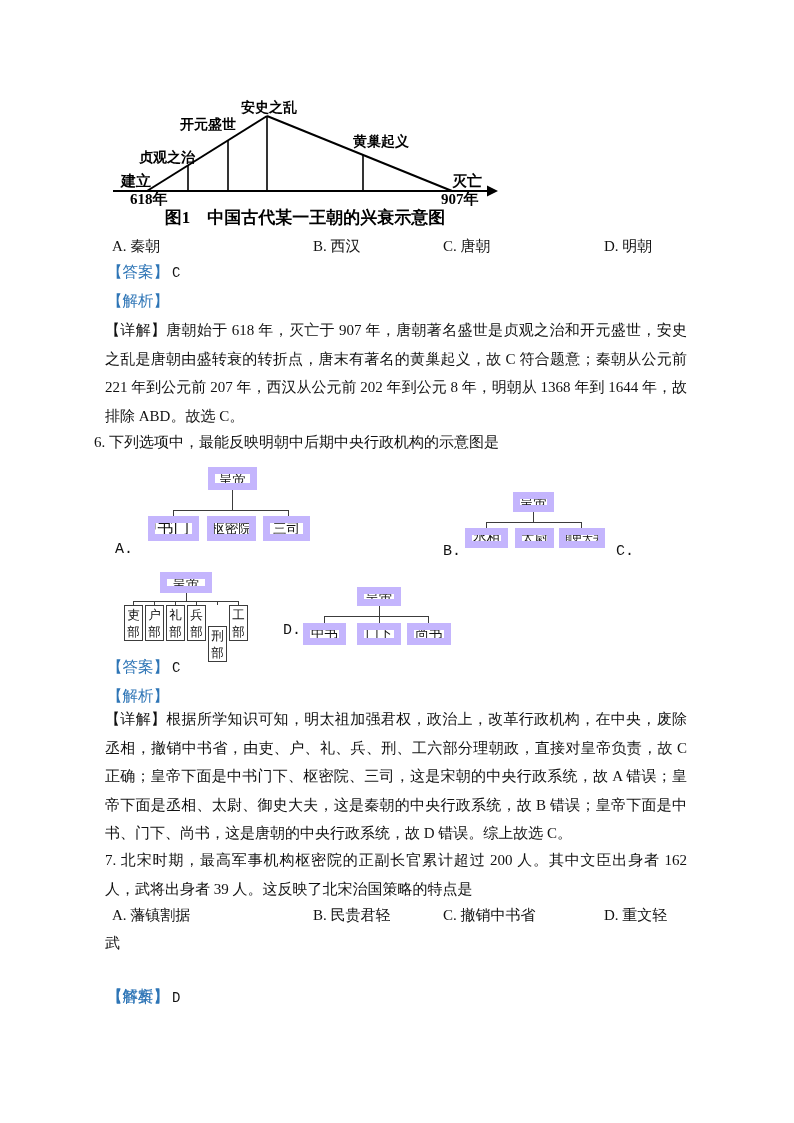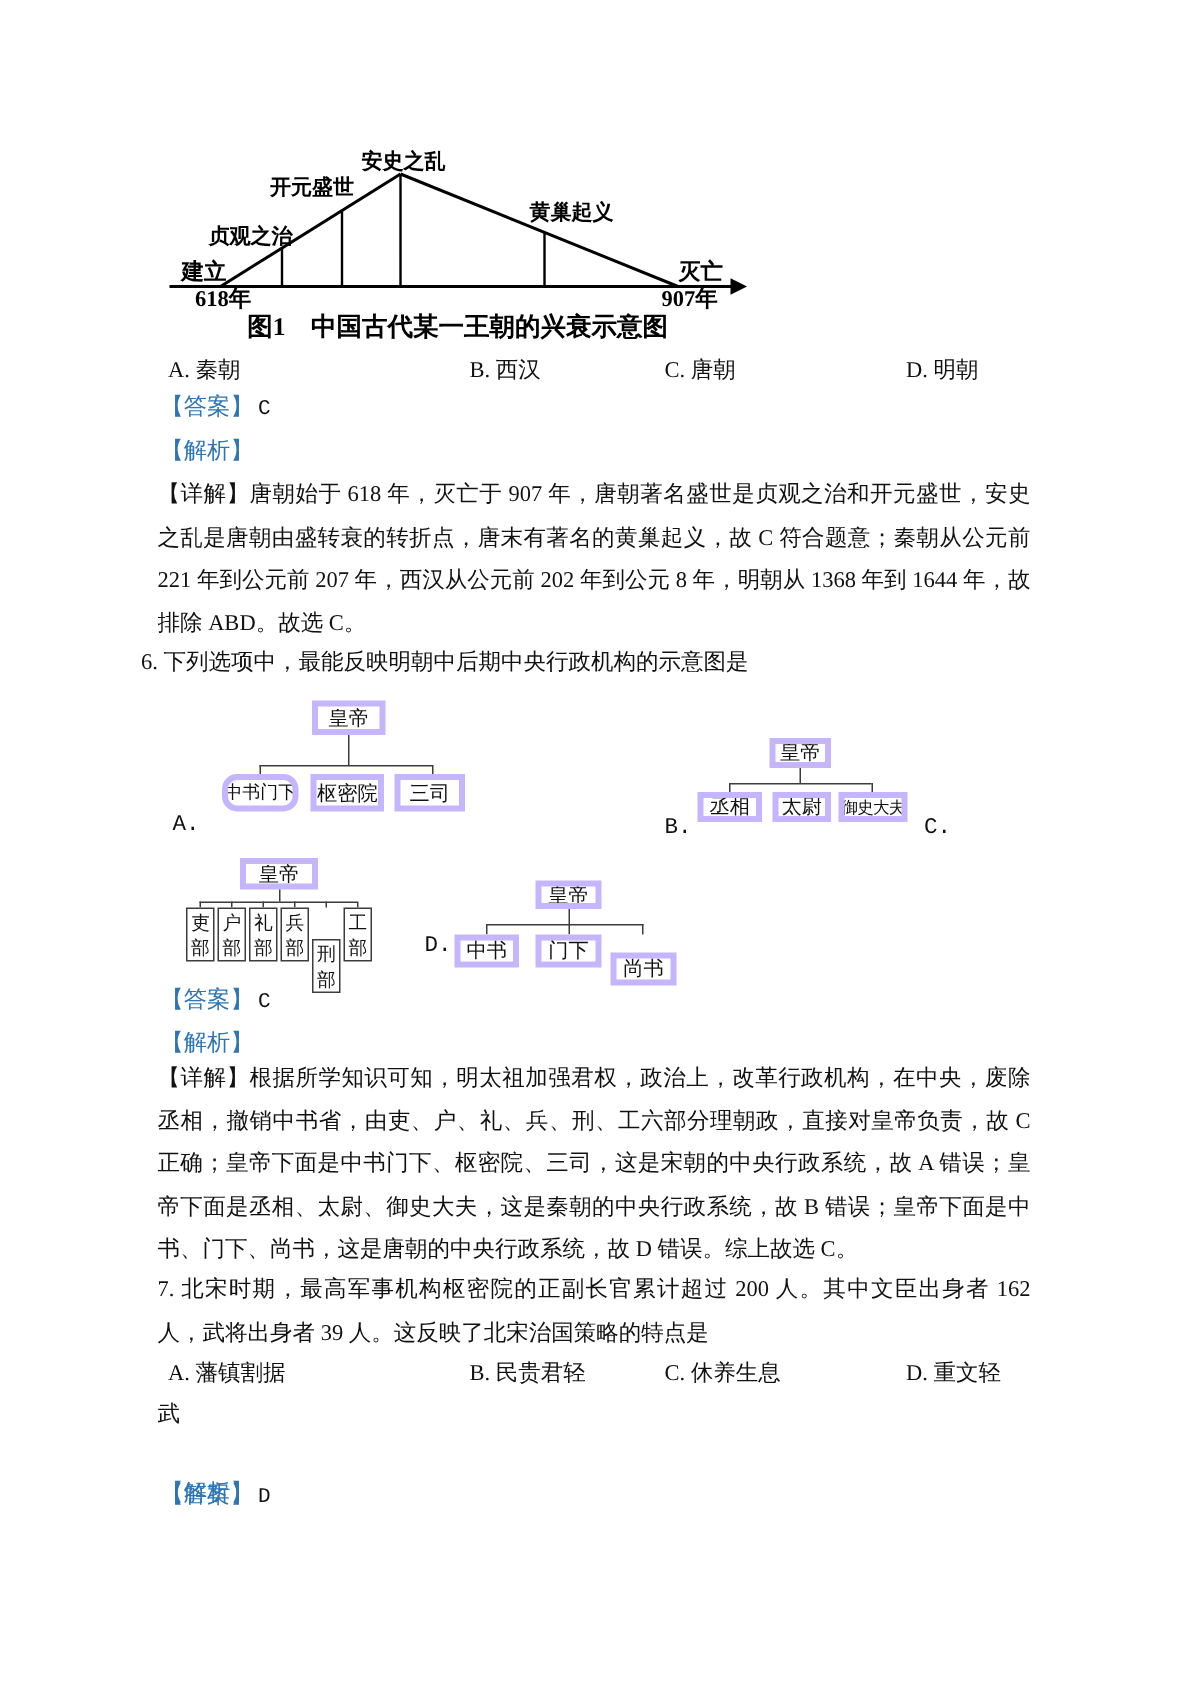--- a/index.html
+++ b/index.html
@@ -14,25 +14,25 @@
   .tagline{font-size:15.5px;line-height:18px;}
   .tag{color:#2e75b6;}
   .ansval{color:#111;padding-left:3px;font-family:"Liberation Mono","DejaVu Sans Mono",monospace;font-size:14px;}
   .optrow{position:absolute;left:0;top:0;width:794px;height:20px;}
   .opt{position:absolute;font-size:15px;white-space:nowrap;color:#111;}
   .opt.p1{left:112px;} .opt.p2{left:282px;margin-left:31px;} .opt.p3{left:443px;} .opt.p4{left:604px;}
   
   .figcaption{left:105px;top:206px;width:400px;text-align:center;font-size:17px;font-weight:700;color:#000;}
   svg text{font-family:"Liberation Serif","DejaVu Serif",serif;font-weight:700;fill:#000;}
   
-  .box{position:absolute;border:4px solid #c4b5fd;background:#fff;box-sizing:border-box;
+  .box{position:absolute;border:7px solid #c4b5fd;background:#fff;box-sizing:border-box;
        display:flex;align-items:center;justify-content:center;font-size:13.5px;color:#111;
        font-family:Liberation Serif, serif;white-space:nowrap;overflow:hidden;}
   .box.small4{font-size:11px;letter-spacing:-0.5px;}
-  .box.tight4{font-size:12px;border-radius:10px;}
+  .box.tight4{font-size:16px;}
   .vbox{position:absolute;border:1px solid #3c3c3c;background:#fff;box-sizing:border-box;
         font-size:12.5px;line-height:17px;text-align:center;word-break:break-all;
         padding-top:1px;color:#111;font-family:"Liberation Sans","DejaVu Sans",sans-serif;}
   .hline{position:absolute;height:1px;background:#3c3c3c;}
   .vline{position:absolute;width:1px;background:#3c3c3c;}
   .chartlabel{position:absolute;font-size:15px;color:#111;font-family:"Liberation Mono","DejaVu Sans Mono",monospace;}
 </style>
 </head>
 <body>
 
@@ -118,36 +118,36 @@
   <div class="chartlabel" style="left:283px;top:622px;">D.</div>
 
   <div class="box" style="left:357px;top:587px;width:44px;height:19px;">皇帝</div>
   <div class="vline" style="left:379px;top:606px;height:10px;"></div>
   <div class="hline" style="left:324px;top:616px;width:105px;"></div>
   <div class="vline" style="left:324px;top:616px;height:7px;"></div>
   <div class="vline" style="left:379px;top:616px;height:7px;"></div>
   <div class="vline" style="left:428px;top:616px;height:7px;"></div>
   <div class="box" style="left:303px;top:623px;width:43px;height:22px;">中书</div>
   <div class="box" style="left:357px;top:623px;width:44px;height:22px;">门下</div>
-  <div class="box" style="left:407px;top:623px;width:44px;height:22px;margin-top:12px;">尚书</div>
+  <div class="box" style="left:407px;top:623px;width:44px;height:22px;">尚书</div>
 
   <div class="abs tagline" style="left:107px;top:658px;">
     <span class="tag">【答案】</span><span class="ansval">C</span>
   </div>
   <div class="abs tagline" style="left:107px;top:687px;">
     <span class="tag">【解析】</span>
   </div>
   <div class="abs para" style="left:105px;top:705px;">【详解】根据所学知识可知，明太祖加强君权，政治上，改革行政机构，在中央，废除丞相，撤销中书省，由吏、户、礼、兵、刑、工六部分理朝政，直接对皇帝负责，故 C 正确；皇帝下面是中书门下、枢密院、三司，这是宋朝的中央行政系统，故 A 错误；皇帝下面是丞相、太尉、御史大夫，这是秦朝的中央行政系统，故 B 错误；皇帝下面是中书、门下、尚书，这是唐朝的中央行政系统，故 D 错误。综上故选 C。</div>
 
   <div class="abs para" style="left:105px;top:846px;">7. 北宋时期，最高军事机构枢密院的正副长官累计超过 200 人。其中文臣出身者 162 人，武将出身者 39 人。这反映了北宋治国策略的特点是</div>
 
   <div class="optrow" style="top:906px;">
     <span class="opt p1">A. 藩镇割据</span>
     <span class="opt p2">B. 民贵君轻</span>
-    <span class="opt p3">C. 休养生息</span>
+    <span class="opt p3">C. 撤销中书省</span>
     <span class="opt p4">D. 重文轻</span>
   </div>
   <div class="abs stem" style="left:105px;top:932px;">武</div>
 
   <div class="abs tagline" style="left:107px;top:988px;">
     <span class="tag">【答案】</span><span class="ansval">D</span>
   </div>
   <div class="abs tagline" style="left:107px;top:987px;">
     <span class="tag">【解析】</span>
   </div>

